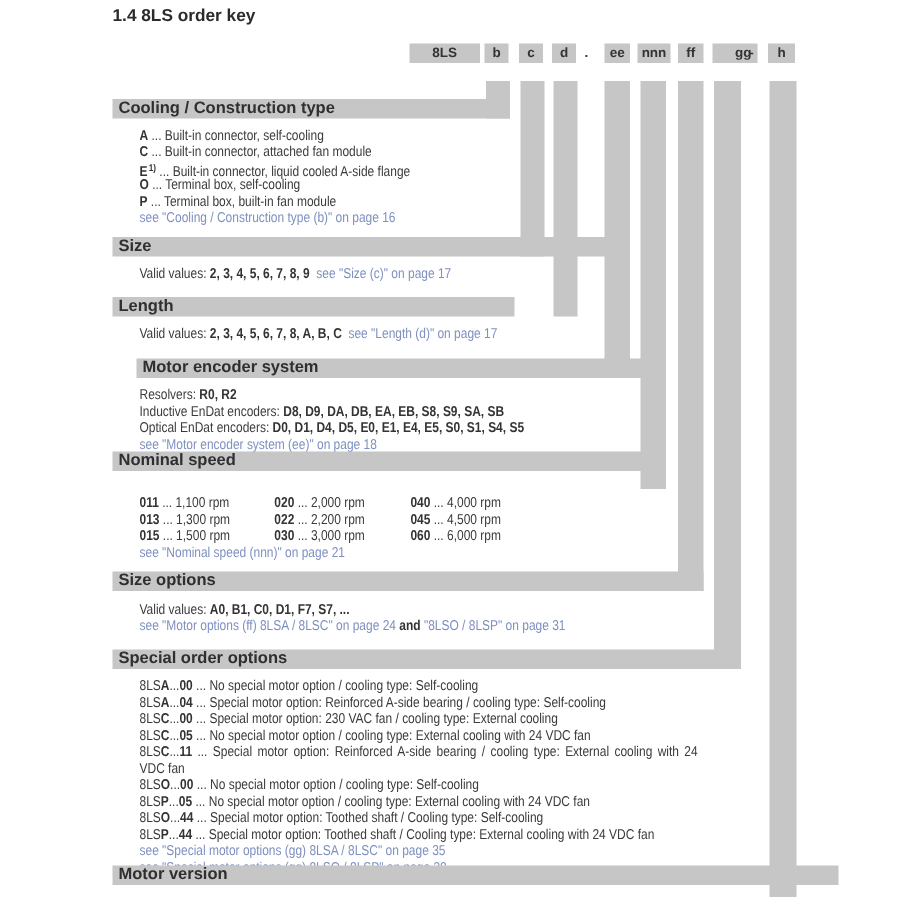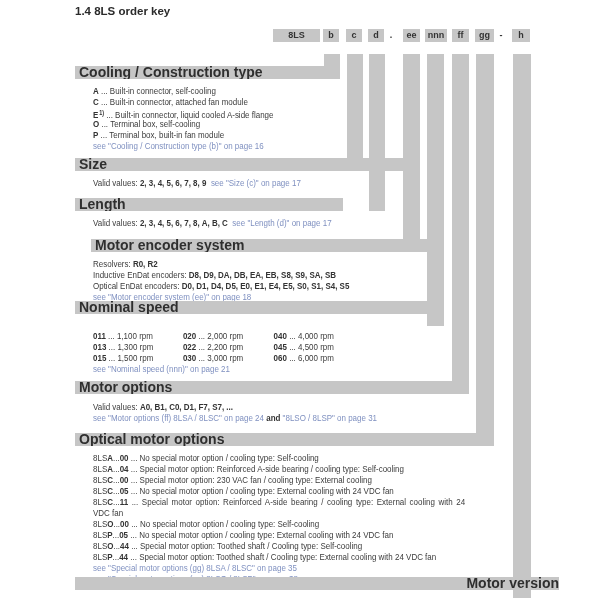--- a/index.html
+++ b/index.html
@@ -22,21 +22,21 @@
   }
   .sep {
     position: absolute; top: 29px; height: 13px;
     color: #333; font-size: 9px; font-weight: bold; line-height: 13px;
     text-align: center;
   }
   .bar { position: absolute; background: #c6c6c6; }
   .hdr {
     position: absolute; left: 75px; height: 13px;
     background: #c6c6c6; box-sizing: border-box; padding-left: 4px;
-    font-size: 14px; font-weight: bold; line-height: 13.5px;
+    font-size: 11px; font-weight: bold; line-height: 13.5px;
     color: #2f2f2f; white-space: nowrap; overflow: hidden;
   }
   .content {
     position: absolute; left: 93px;
     font-size: 9.5px; color: #3b3b3b;
     transform: scaleX(0.84); transform-origin: 0 0;
   }
   .line { height: 11px; line-height: 11px; white-space: nowrap; }
   .line.wrap {
     height: 22px; line-height: 11px; white-space: normal;
@@ -59,21 +59,21 @@
   <div id="title">1.4 8LS order key</div>
   <div id="diagram">
       <div class="box" style="left: 273px; width: 47px;">8LS</div>
       <div class="box" style="left: 323px; width: 16px;">b</div>
       <div class="box" style="left: 346px; width: 16px;">c</div>
       <div class="box" style="left: 368px; width: 16px;">d</div>
       <div class="sep" style="left: 386px; width: 10px;">.</div>
       <div class="box" style="left: 403px; width: 17px;">ee</div>
       <div class="box" style="left: 425px; width: 22px;">nnn</div>
       <div class="box" style="left: 452px; width: 17px;">ff</div>
-      <div class="box" style="left: 475px; width: 19px;">gg</div>
+      <div class="box" style="left: 475px; width: 19px; padding-left: 11px;">gg</div>
       <div class="sep" style="left: 496px; width: 10px;">-</div>
       <div class="box" style="left: 512px; width: 18px;">h</div>
       <div class="bar" style="left: 324px; width: 16px; top: 54px; height: 25px;"></div>
       <div class="hdr" style="top: 66px; width: 265px;"><span>Cooling / Construction type</span></div>
       <div class="content" style="top: 85px;">
         <div class="line"><span class="seg-b">A</span><span class="seg-n"> ... Built-in connector, self-cooling</span></div>
         <div class="line"><span class="seg-b">C</span><span class="seg-n"> ... Built-in connector, attached fan module</span></div>
         <div class="line"><span class="seg-b">E</span><span class="seg-sup">1)</span><span class="seg-n"> ... Built-in connector, liquid cooled A-side flange</span></div>
         <div class="line"><span class="seg-b">O</span><span class="seg-n"> ... Terminal box, self-cooling</span></div>
         <div class="line"><span class="seg-b">P</span><span class="seg-n"> ... Terminal box, built-in fan module</span></div>
@@ -111,36 +111,36 @@
           <span class="tcell" style="left: 215px;"><span class="seg-b">045</span><span class="seg-n"> ... </span><span class="seg-n">4,500 rpm</span></span>
         </div>
         <div class="trow">
           <span class="tcell" style="left: 0px;"><span class="seg-b">015</span><span class="seg-n"> ... </span><span class="seg-n">1,500 rpm</span></span>
           <span class="tcell" style="left: 107px;"><span class="seg-b">030</span><span class="seg-n"> ... </span><span class="seg-n">3,000 rpm</span></span>
           <span class="tcell" style="left: 215px;"><span class="seg-b">060</span><span class="seg-n"> ... </span><span class="seg-n">6,000 rpm</span></span>
         </div>
         <div class="line"><span class="seg-l">see "Nominal speed (nnn)" on page 21</span></div>
       </div>
       <div class="bar" style="left: 452px; width: 17px; top: 54px; height: 340px;"></div>
-      <div class="hdr" style="top: 381px; width: 394px;"><span>Motor options</span></div>
+      <div class="hdr" style="top: 381px; width: 394px;"><span>Size options</span></div>
       <div class="content" style="top: 401px;">
         <div class="line"><span class="seg-n">Valid values: </span><span class="seg-b">A0, B1, C0, D1, F7, S7, ...</span></div>
         <div class="line"><span class="seg-l">see "Motor options (ff) 8LSA / 8LSC" on page 24</span><span class="seg-b"> and </span><span class="seg-l">"8LSO / 8LSP" on page 31</span></div>
       </div>
       <div class="bar" style="left: 476px; width: 18px; top: 54px; height: 392px;"></div>
-      <div class="hdr" style="top: 433px; width: 419px;"><span>Optical motor options</span></div>
+      <div class="hdr" style="top: 433px; width: 419px;"><span>Special order options</span></div>
       <div class="content" style="top: 452px;">
         <div class="line"><span class="seg-n">8LS</span><span class="seg-b">A</span><span class="seg-n">...</span><span class="seg-b">00</span><span class="seg-n"> ... No special motor option / cooling type: Self-cooling</span></div>
         <div class="line"><span class="seg-n">8LS</span><span class="seg-b">A</span><span class="seg-n">...</span><span class="seg-b">04</span><span class="seg-n"> ... Special motor option: Reinforced A-side bearing / cooling type: Self-cooling</span></div>
         <div class="line"><span class="seg-n">8LS</span><span class="seg-b">C</span><span class="seg-n">...</span><span class="seg-b">00</span><span class="seg-n"> ... Special motor option: 230 VAC fan / cooling type: External cooling</span></div>
         <div class="line"><span class="seg-n">8LS</span><span class="seg-b">C</span><span class="seg-n">...</span><span class="seg-b">05</span><span class="seg-n"> ... No special motor option / cooling type: External cooling with 24 VDC fan</span></div>
         <div class="line wrap"><span class="seg-n">8LS</span><span class="seg-b">C</span><span class="seg-n">...</span><span class="seg-b">11</span><span class="seg-n"> ... Special motor option: Reinforced A-side bearing / cooling type: External cooling with 24 VDC fan</span></div>
         <div class="line"><span class="seg-n">8LS</span><span class="seg-b">O</span><span class="seg-n">...</span><span class="seg-b">00</span><span class="seg-n"> ... No special motor option / cooling type: Self-cooling</span></div>
         <div class="line"><span class="seg-n">8LS</span><span class="seg-b">P</span><span class="seg-n">...</span><span class="seg-b">05</span><span class="seg-n"> ... No special motor option / cooling type: External cooling with 24 VDC fan</span></div>
         <div class="line"><span class="seg-n">8LS</span><span class="seg-b">O</span><span class="seg-n">...</span><span class="seg-b">44</span><span class="seg-n"> ... Special motor option: Toothed shaft / Cooling type: Self-cooling</span></div>
         <div class="line"><span class="seg-n">8LS</span><span class="seg-b">P</span><span class="seg-n">...</span><span class="seg-b">44</span><span class="seg-n"> ... Special motor option: Toothed shaft / Cooling type: External cooling with 24 VDC fan</span></div>
         <div class="line"><span class="seg-l">see "Special motor options (gg) 8LSA / 8LSC" on page 35</span></div>
         <div class="line"><span class="seg-l">see "Special motor options (gg) 8LSO / 8LSP" on page 38</span></div>
       </div>
       <div class="bar" style="left: 513px; width: 18px; top: 54px; height: 544px;"></div>
-      <div class="hdr" style="top: 577px; width: 484px; text-align: right;"><span>Motor version</span></div>
+      <div class="hdr" style="top: 577px; width: 484px;"><span>Motor version</span></div>
     </div>
 </div>
 
 </body></html>

